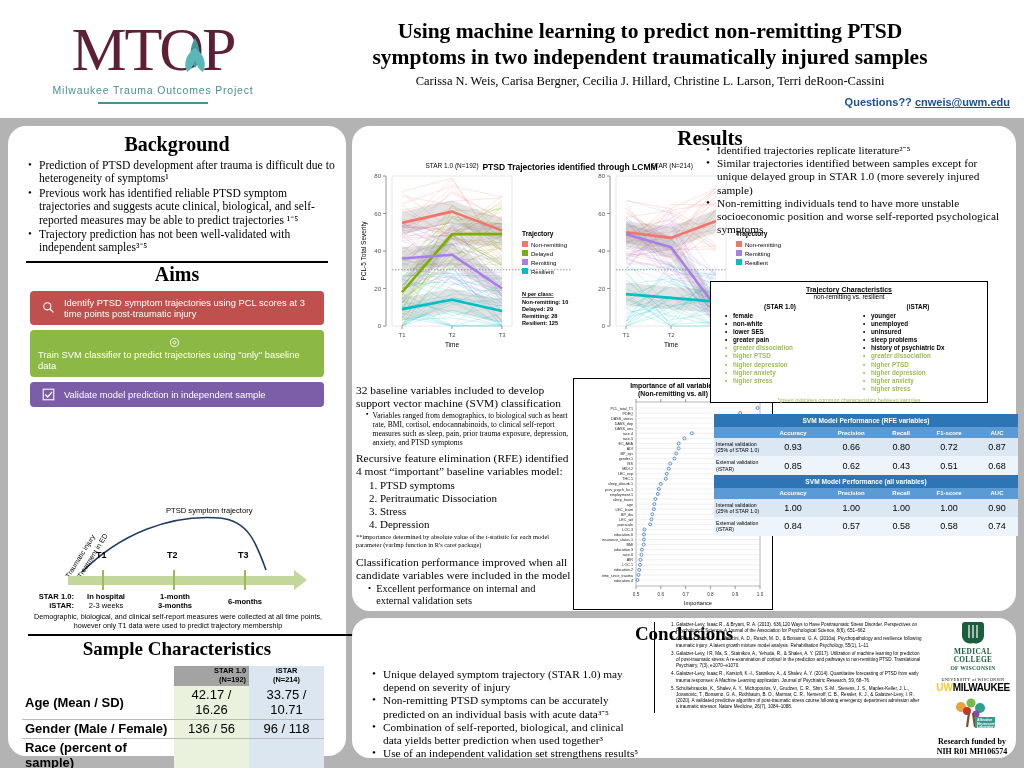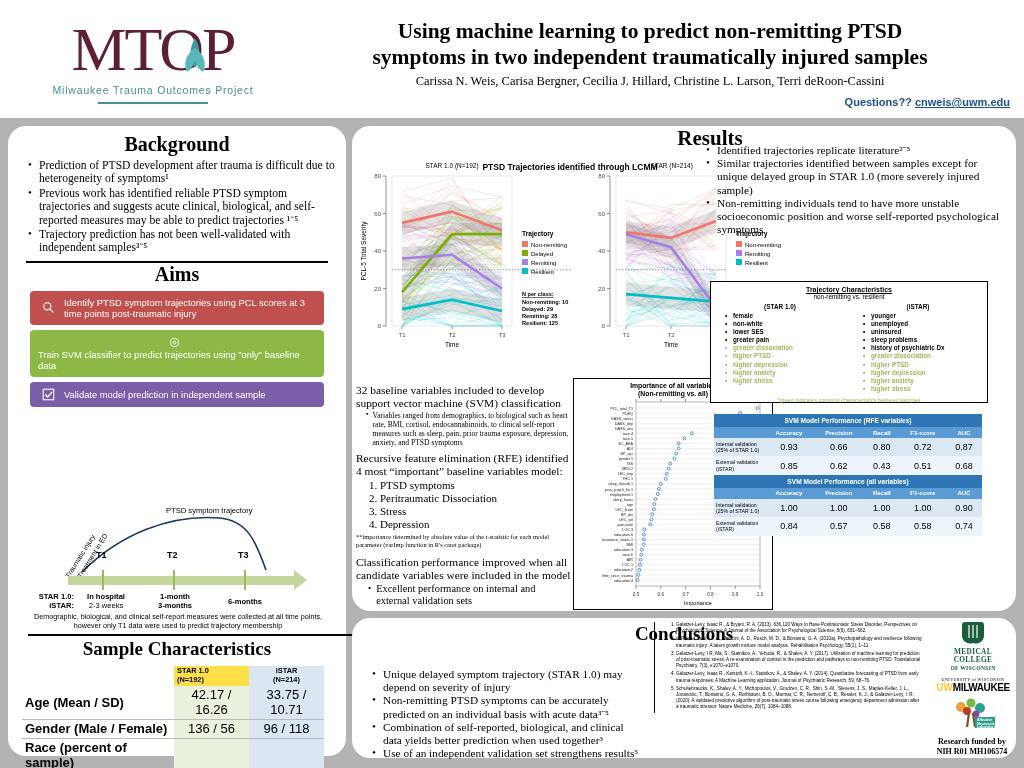--- a/index.html
+++ b/index.html
@@ -56,21 +56,21 @@
   .tlab { position:absolute; font-family:"Liberation Sans", sans-serif; font-size:9px; font-weight:bold; color:#000; top:46px; }
   .tsub { position:absolute; font-family:"Liberation Sans", sans-serif; font-size:7.6px; color:#000; text-align:center; }
   .diag-label { position:absolute; font-family:"Liberation Sans", sans-serif; font-size:7px; color:#000; transform:rotate(-58deg); transform-origin:left bottom; white-space:nowrap; }
   .tl-note { position:absolute; left:6px; top:108px; width:312px; font-family:"Liberation Sans", sans-serif; font-size:7.2px; line-height:9px; text-align:center; color:#000; }
   .traj-cap { position:absolute; left:150px; top:2px; font-family:"Liberation Sans", sans-serif; font-size:7.6px; color:#000; }
 
   
   #sc-title { font-size:19px; }
   table.sc { border-collapse:collapse; width:302px; margin:2px 0 0 14px; font-family:"Liberation Sans", sans-serif; }
   table.sc th, table.sc td { font-size:13px; padding:1.4px 3px; color:#000; }
-  table.sc th.hh { background:#fde047; text-align:left; font-size:7.4px; line-height:8.6px; }
+  table.sc th.hh { background:#a3a3a3; text-align:right; font-size:7.4px; line-height:8.6px; }
   table.sc th.hh2 { background:#dce6f1; text-align:center; font-size:7.4px; line-height:8.6px; }
   table.sc td.lbl { text-align:left; font-weight:bold; border-bottom:0.6px solid #bbb; }
   table.sc td.sub { text-align:left; padding-left:16px; border-bottom:0.6px solid #bbb; }
   table.sc td.v1 { background:#eaf1dd; text-align:center; border-bottom:0.6px solid #bbb; }
   table.sc td.v2 { background:#dce6f1; text-align:center; border-bottom:0.6px solid #bbb; }
   #res-title { position:absolute; left:560px; top:126px; width:300px; font-size:21px; z-index:5; }
   #results-panel { left:352px; top:126px; width:664px; height:485px; border-radius:18px; }
 
   .chart-supt { text-align:center; font-family:"Liberation Sans", sans-serif; font-weight:bold; font-size:8.5px; margin-top:22px; }
 
@@ -99,21 +99,21 @@
   .tc-title { text-align:center; font-family:"Liberation Sans", sans-serif; font-size:7px; font-weight:bold; text-decoration:underline; margin-top:4px; }
   .tc-sub { text-align:center; font-family:"Liberation Sans", sans-serif; font-size:6.4px; }
   .tc-cols { display:flex; margin-top:3px; }
   .tc-col { width:50%; }
   .tc-head { text-align:center; font-family:"Liberation Sans", sans-serif; font-size:6.4px; font-weight:bold; }
   .tc-col ul { list-style:none; margin:2px 0 0 14px; padding:0; }
   .tc-col li { font-family:"Liberation Sans", sans-serif; font-size:6.3px; line-height:8.1px; font-weight:bold; position:relative; padding-left:8px; }
   .tc-col li:before { content:"\2022"; position:absolute; left:0; }
   .tc-note { font-family:"Liberation Sans", sans-serif; font-size:5.5px; color:#9bbb59; text-align:center; margin-top:4px; }
 
-  table.svm { border-collapse:collapse; width:268px; font-family:"Liberation Sans", sans-serif; }
+  table.svm { border-collapse:collapse; width:304px; font-family:"Liberation Sans", sans-serif; }
   table.svm .banner td { background:#2e75b6; color:#fff; font-weight:bold; font-size:6.6px; text-align:center; padding:3px 0; }
   table.svm .colh td { background:#5b9bd5; color:#fff; font-weight:bold; font-size:6px; text-align:center; padding:2.5px 0; }
   table.svm td.rh { font-size:5.2px; line-height:6.2px; padding:3px 2px; width:50px; }
   table.svm td.val { text-align:center; font-size:9px; }
   .row-a td { background:#dbe7f3; }
   .row-b td { background:#eef4fb; }
 
   
   #concl-panel { left:352px; top:618px; width:664px; height:140px; border-radius:18px; }
   #concl-title { font-size:19px; margin-top:5px; }

